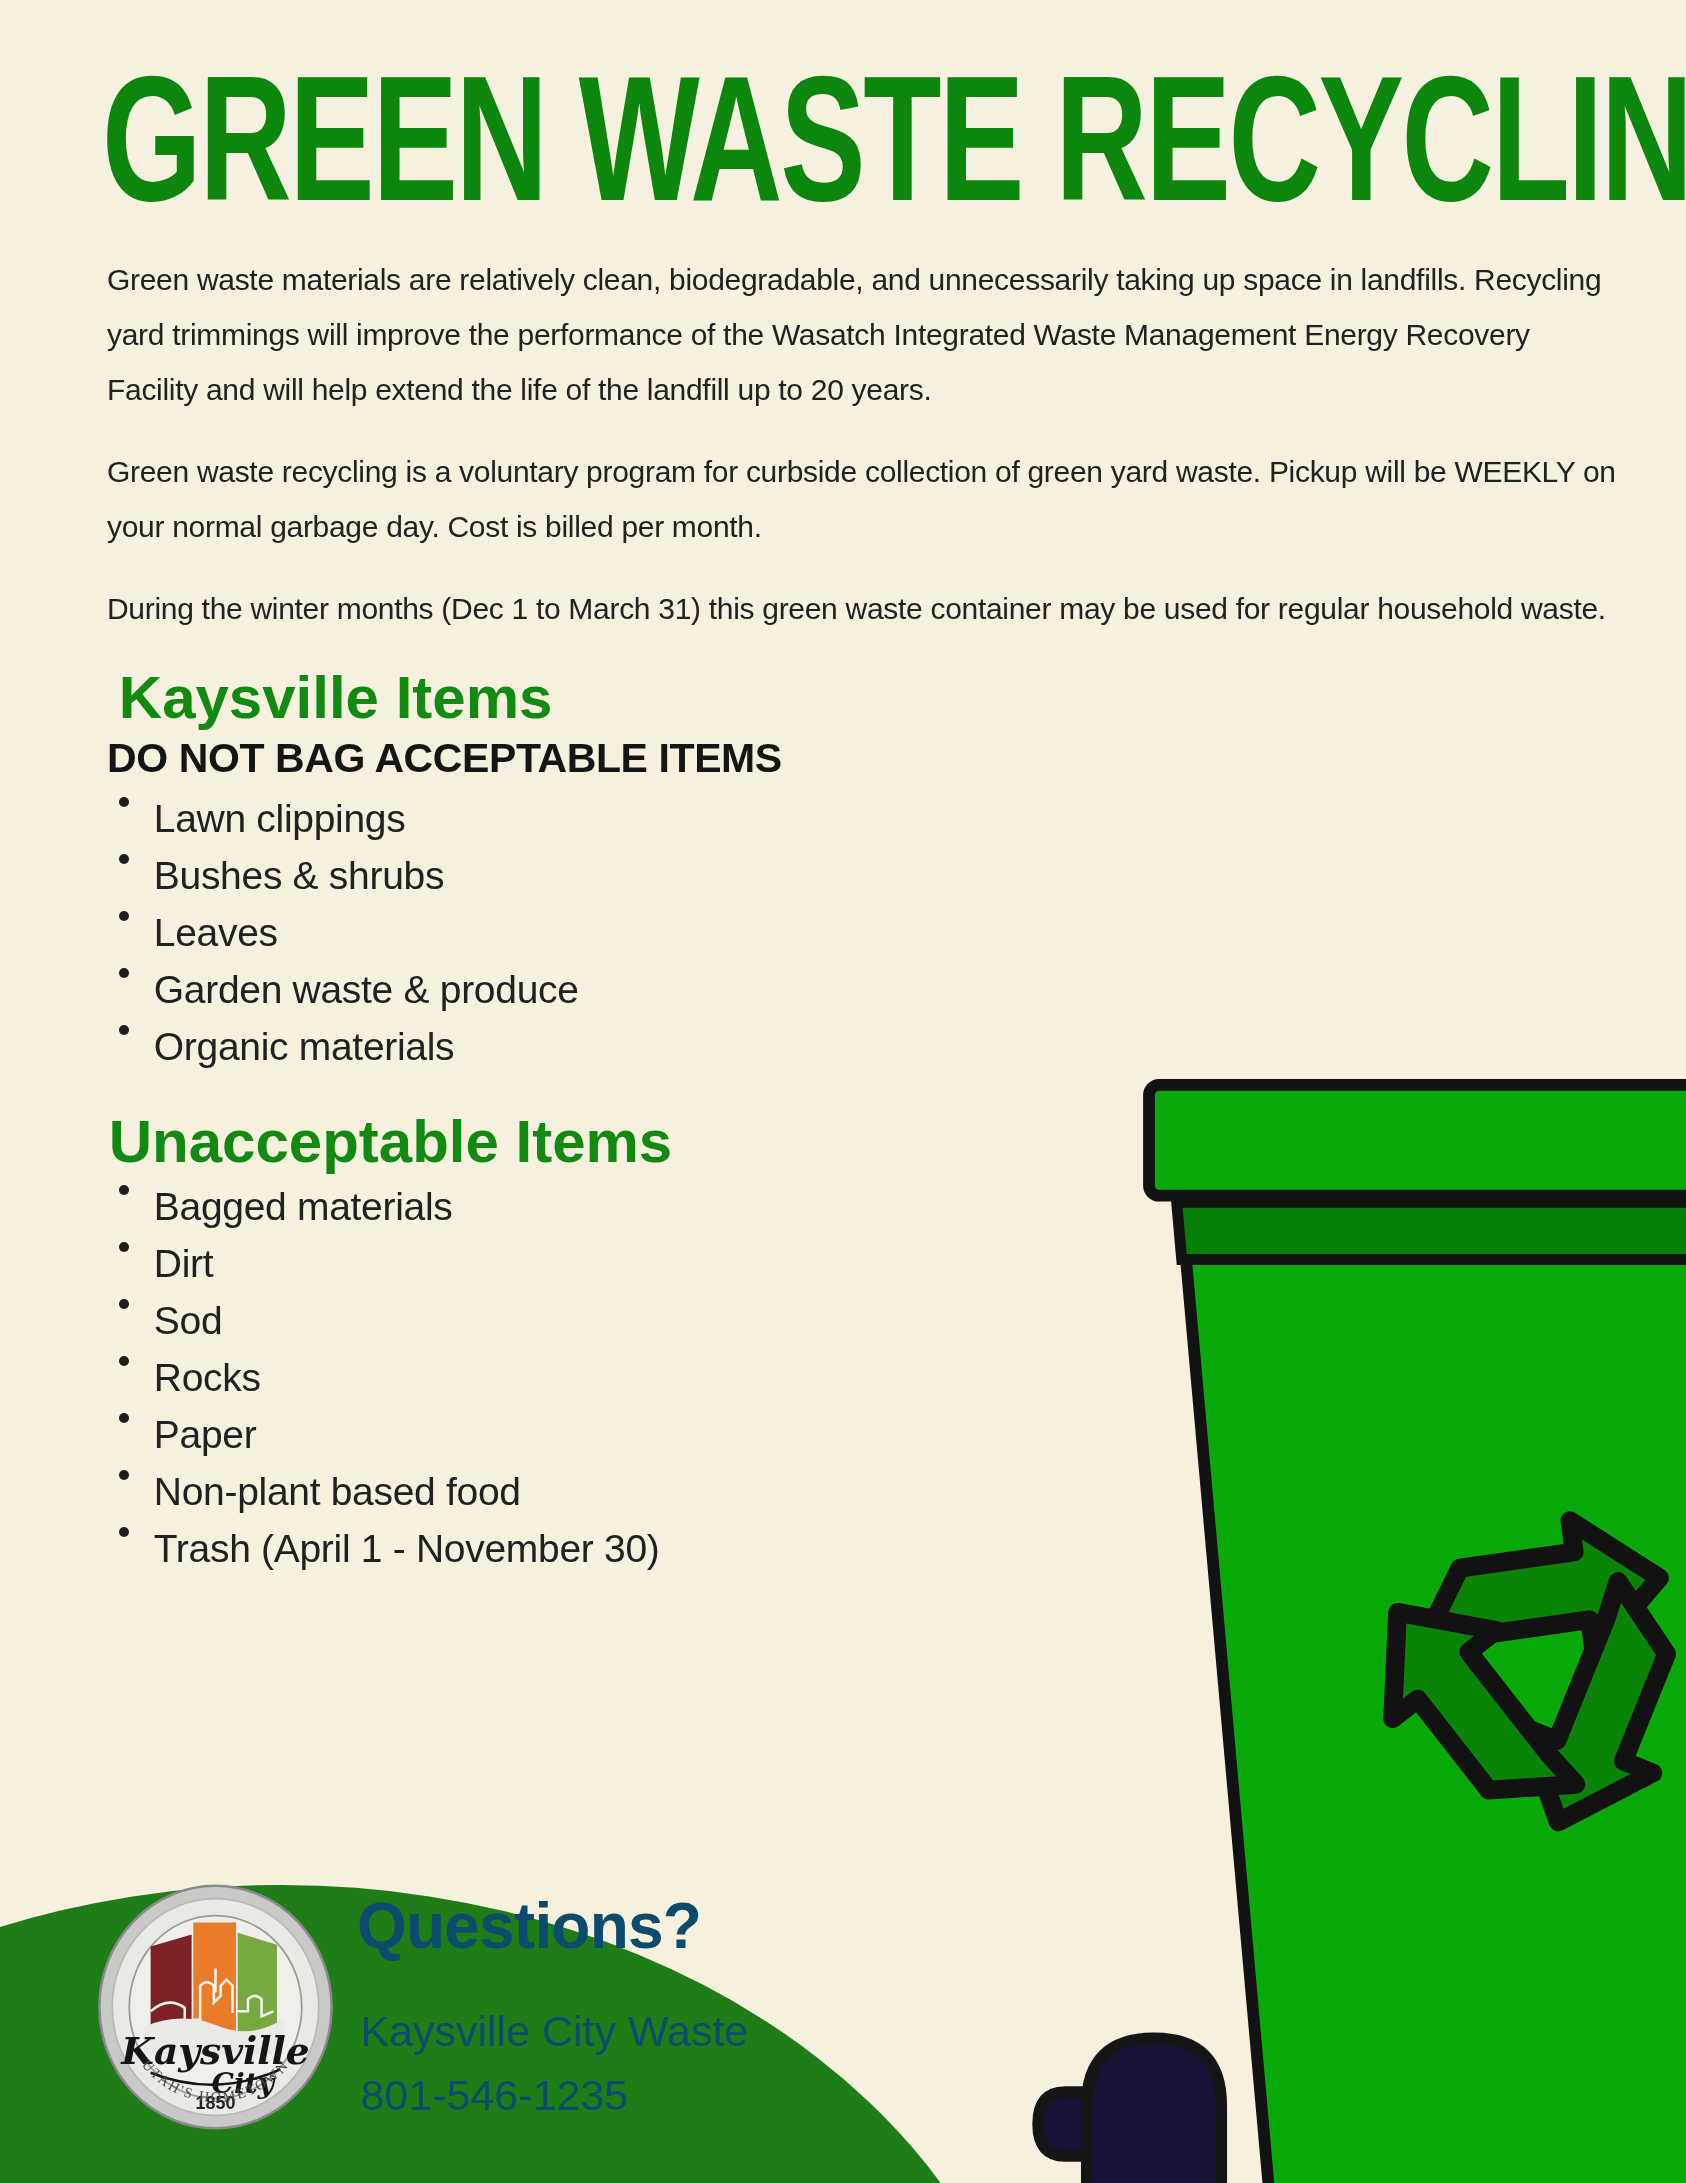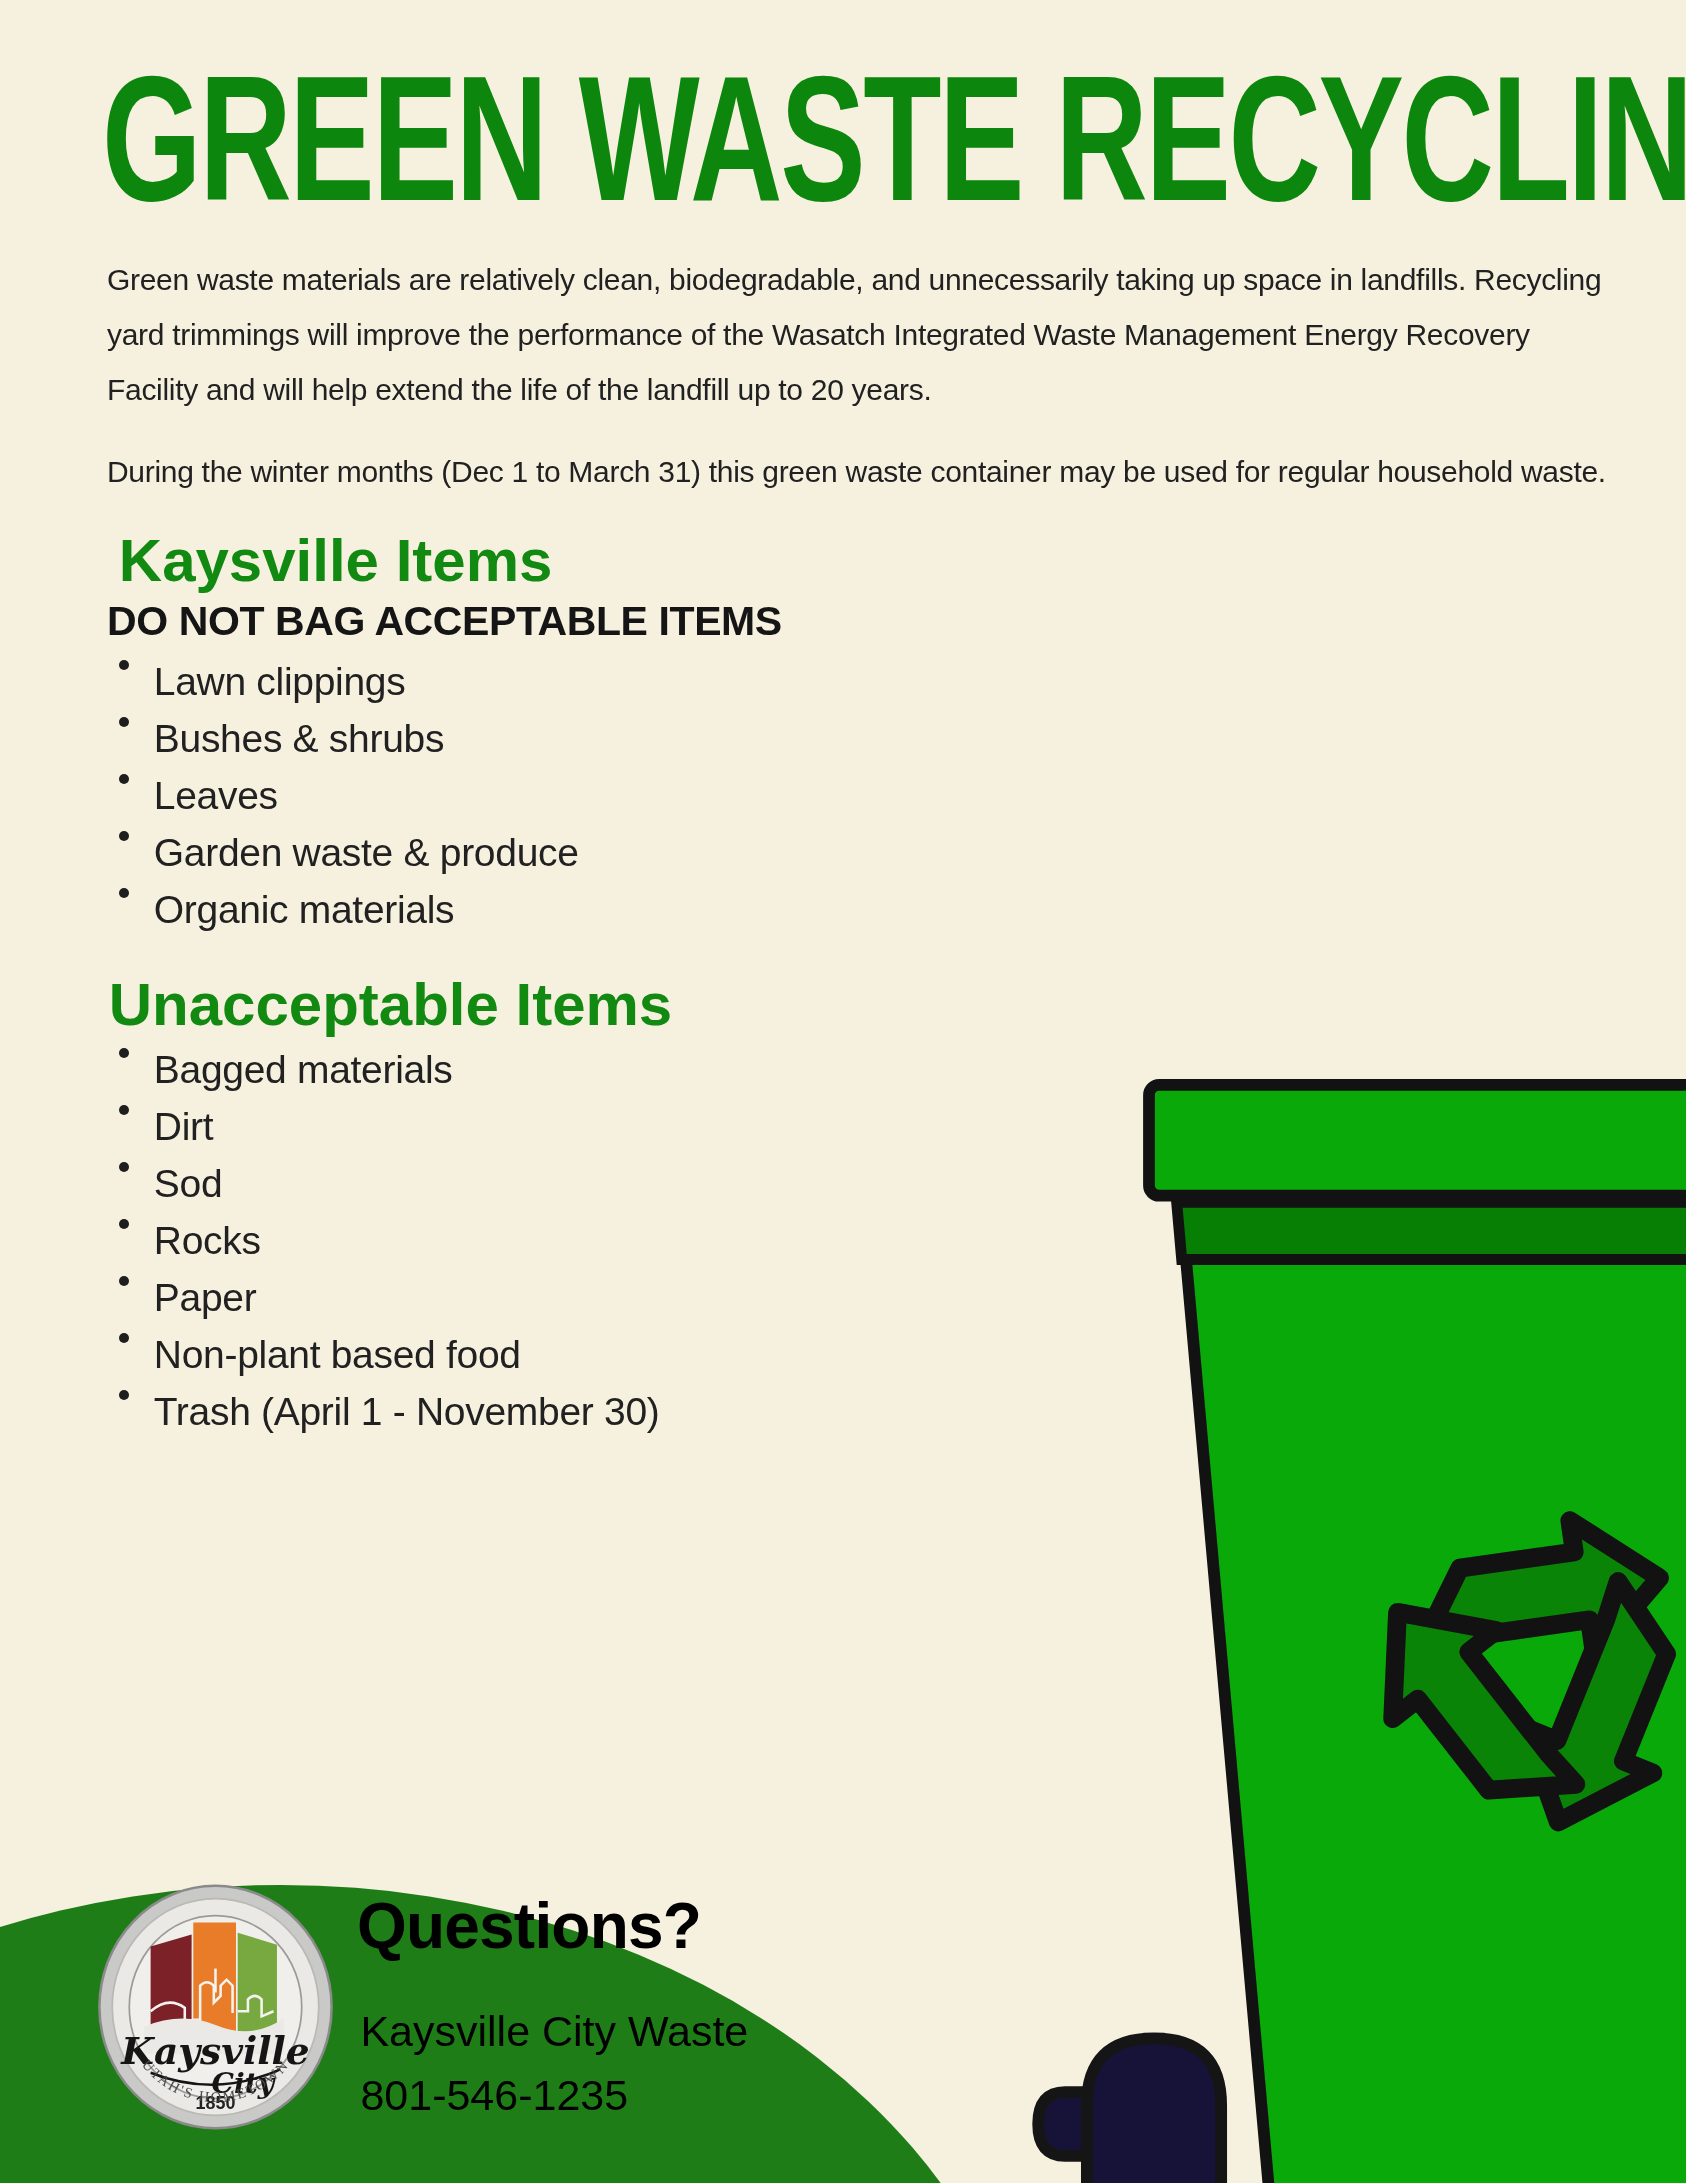--- a/index.html
+++ b/index.html
@@ -33,37 +33,38 @@
   .bullet{
     width:10px;height:10px;border-radius:50%;background:#1e1e1e;
     margin-right:25px;flex:0 0 auto;
   }
   
   .blob{
     position:absolute;left:-479px;top:1885px;width:1520px;height:1184px;
     border-radius:50%;background:#1e7d17;
   }
   .logo-wrap{position:absolute;left:96px;top:1883px;width:239px;height:248px;}
-  .q-block{position:absolute;left:357px;top:1889px;color:#000000;}
+  .q-block{position:absolute;left:357px;top:1889px;color:#0c4a6e;}
   .q-title{margin:0;font-size:64px;font-weight:700;letter-spacing:-0.8px;}
   .q-org{margin:44px 0 0 3.4px;font-size:43px;font-weight:400;}
   .q-phone{margin:15px 0 0 3.4px;font-size:43px;font-weight:400;}
   
   .can-wrap{position:absolute;left:966px;top:1041px;width:721px;height:1142px;}
   .seal-script{font-family:"DejaVu Serif", serif;font-style:italic;font-weight:600;}
   .seal-motto{font-family:"Liberation Serif", serif;letter-spacing:2.5px;}
 </style>
 </head>
 <body>
 
 <h1 class="title">GREEN WASTE RECYCLING</h1>
 
 <div class="column">
   <div class="intro">
     <p>Green waste materials are relatively clean, biodegradable, and unnecessarily taking up space in landfills. Recycling yard trimmings will improve the performance of the Wasatch Integrated Waste Management Energy Recovery Facility and will help extend the life of the landfill up to 20 years.</p>
+    <p>Green waste recycling is a voluntary program for curbside collection of green yard waste. Pickup will be WEEKLY on your normal garbage day. Cost is billed per month.</p>
     <p>During the winter months (Dec 1 to March 31) this green waste container may be used for regular household waste.</p>
   </div>
 
   <h2 class="h2-acceptable">Kaysville Items</h2>
   <p class="warning">DO NOT BAG ACCEPTABLE ITEMS</p>
   <ul class="items">
     <li>
         <span class="bullet"></span>
         <span>Lawn clippings</span>
       </li>

